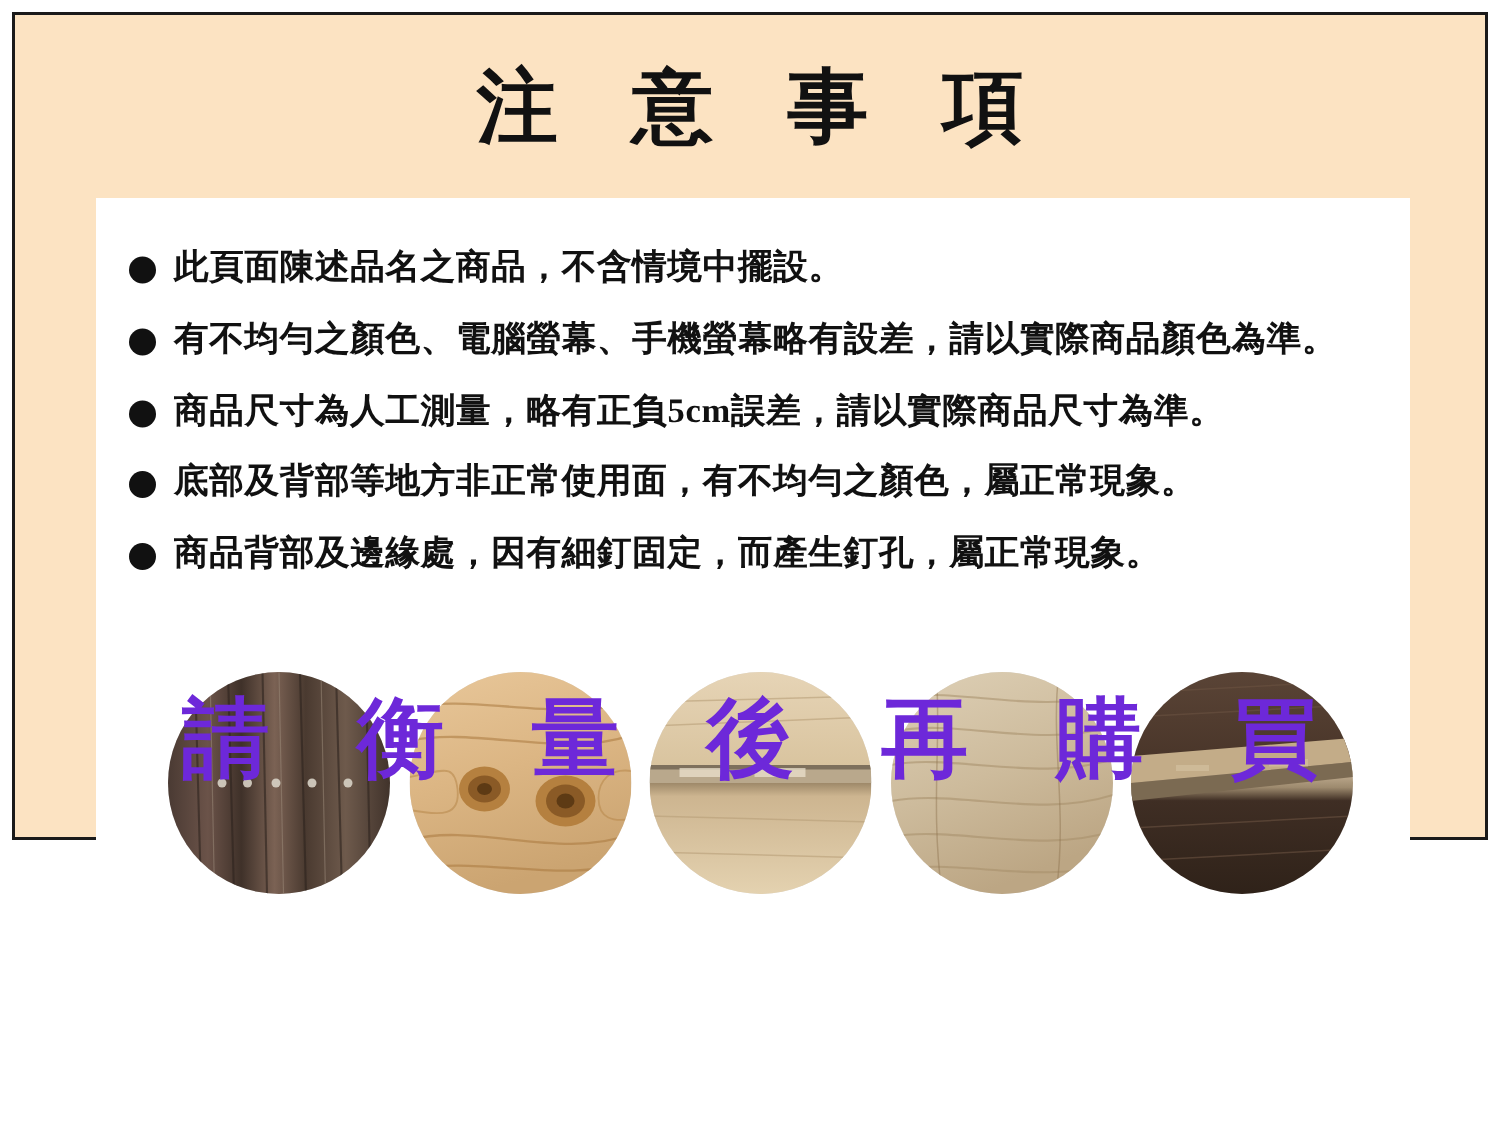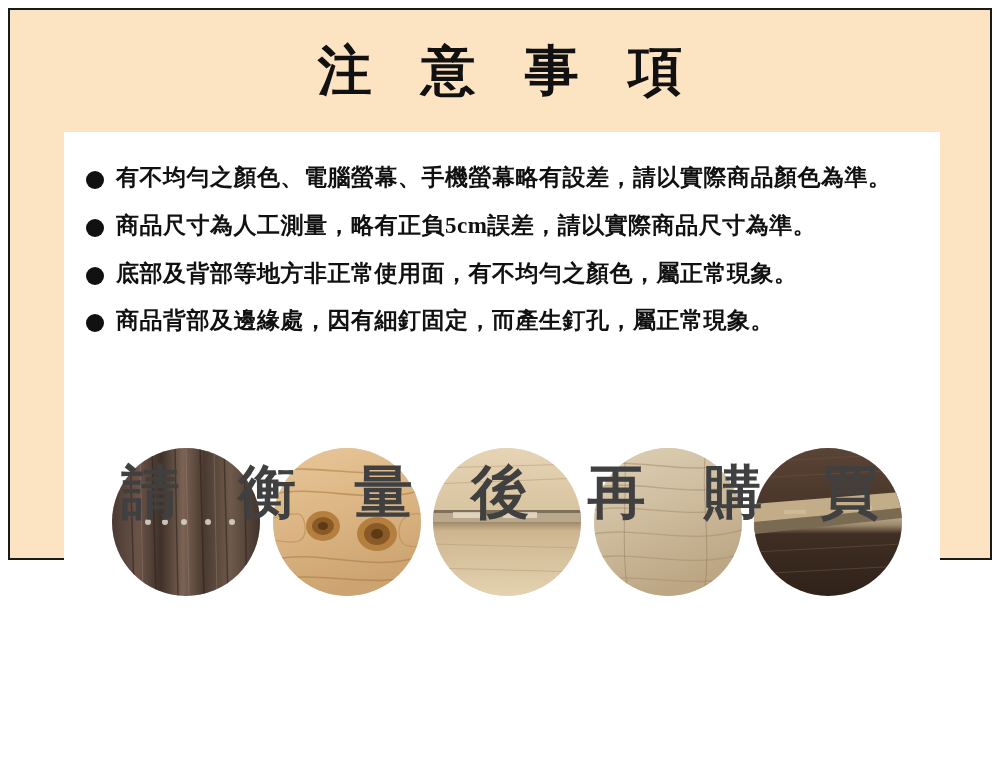--- a/index.html
+++ b/index.html
@@ -128,40 +128,44 @@
     height: 130px;
     display: flex;
     align-items: center;
     justify-content: center;
   }
   .footer-text {
     font-size: 58px;
     font-weight: bold;
     letter-spacing: 22px;
     text-indent: 22px;
-    color: #404040;
+    color: #6d28d9;
     line-height: 1;
     white-space: nowrap;
     text-align: center;
   }
 </style>
 </head>
 <body>
 
 <div class="page">
   <div class="panel">
 
     <div class="title-band">
       <div class="title-text">注 意 事 項</div>
     </div>
 
     <div class="card">
 
       <div class="bullets">
 
+        <div class="bullet-row">
+          <span class="bullet-dot"></span>
+          <span class="bullet-text">此頁面陳述品名之商品，不含情境中擺設。</span>
+        </div>
 
         <div class="bullet-row">
           <span class="bullet-dot"></span>
           <span class="bullet-text">有不均勻之顏色、電腦螢幕、手機螢幕略有設差，請以實際商品顏色為準。</span>
         </div>
 
         <div class="bullet-row">
           <span class="bullet-dot"></span>
           <span class="bullet-text">商品尺寸為人工測量，略有正負5cm誤差，請以實際商品尺寸為準。</span>
         </div>

